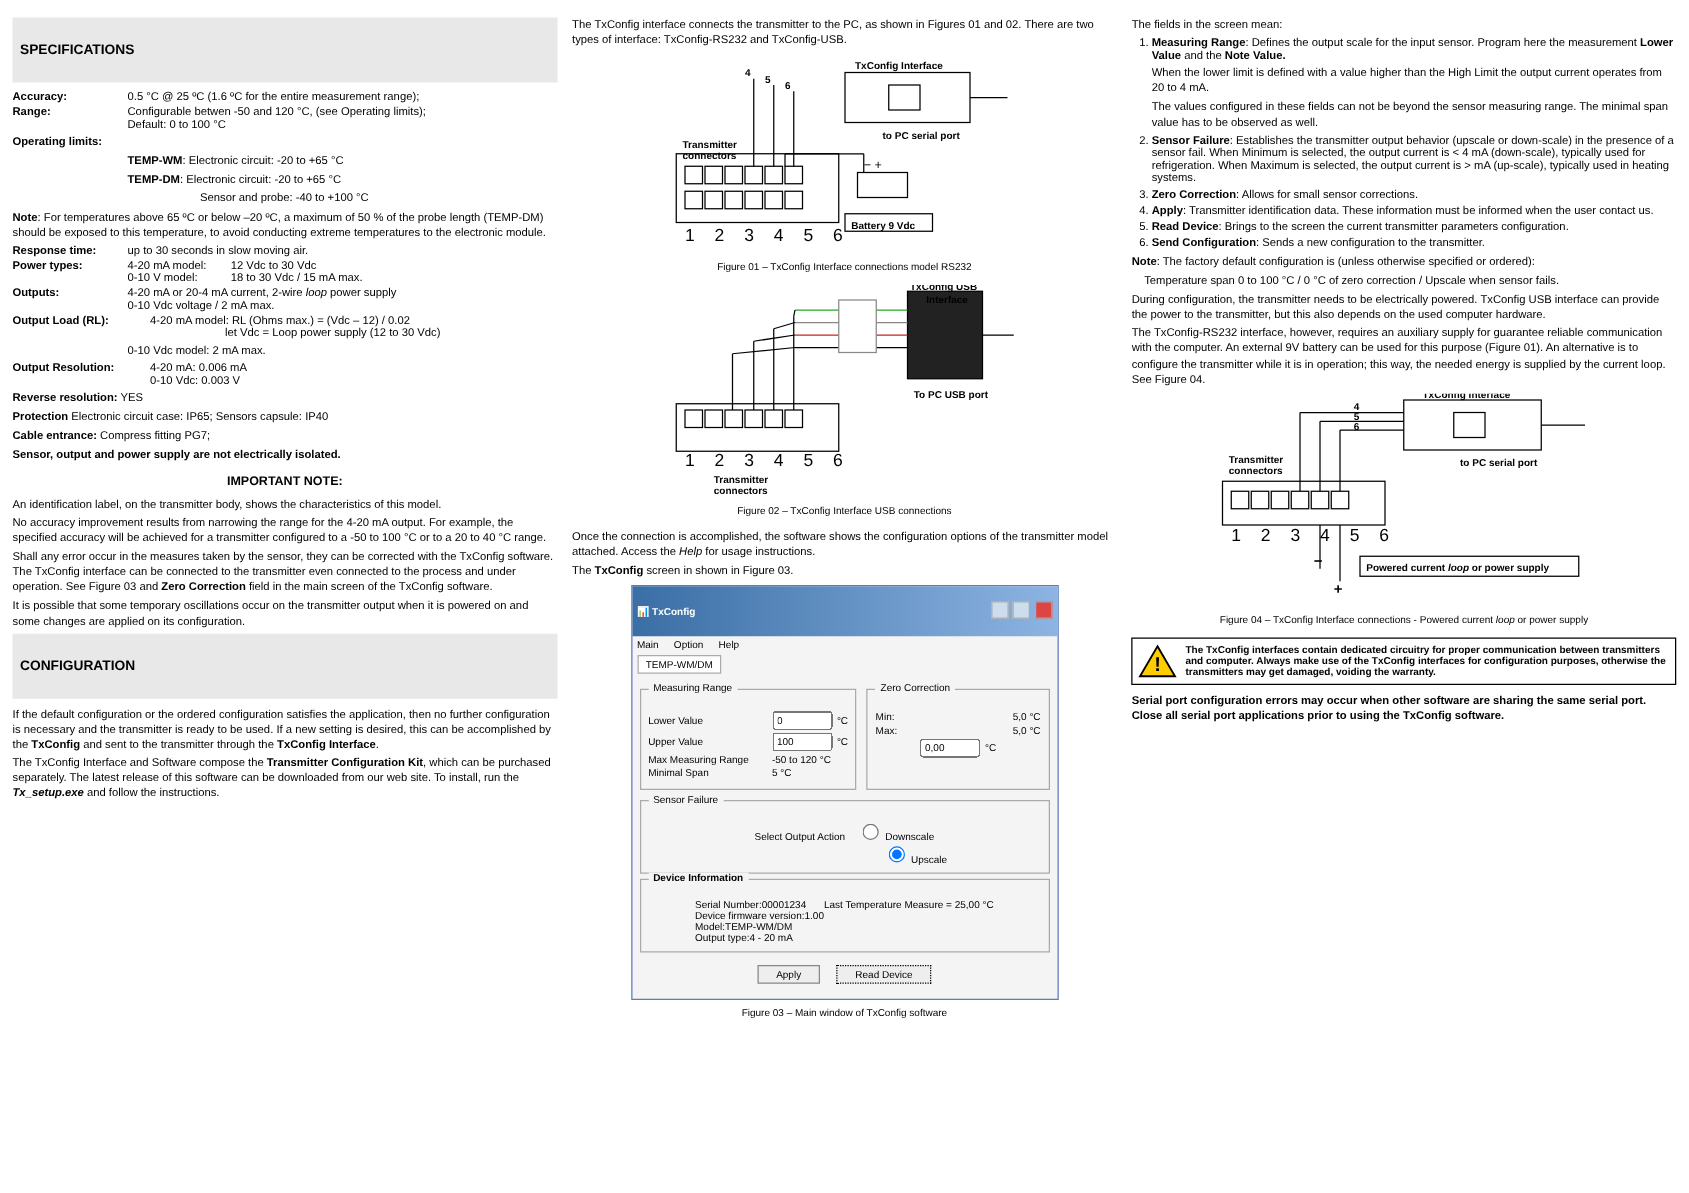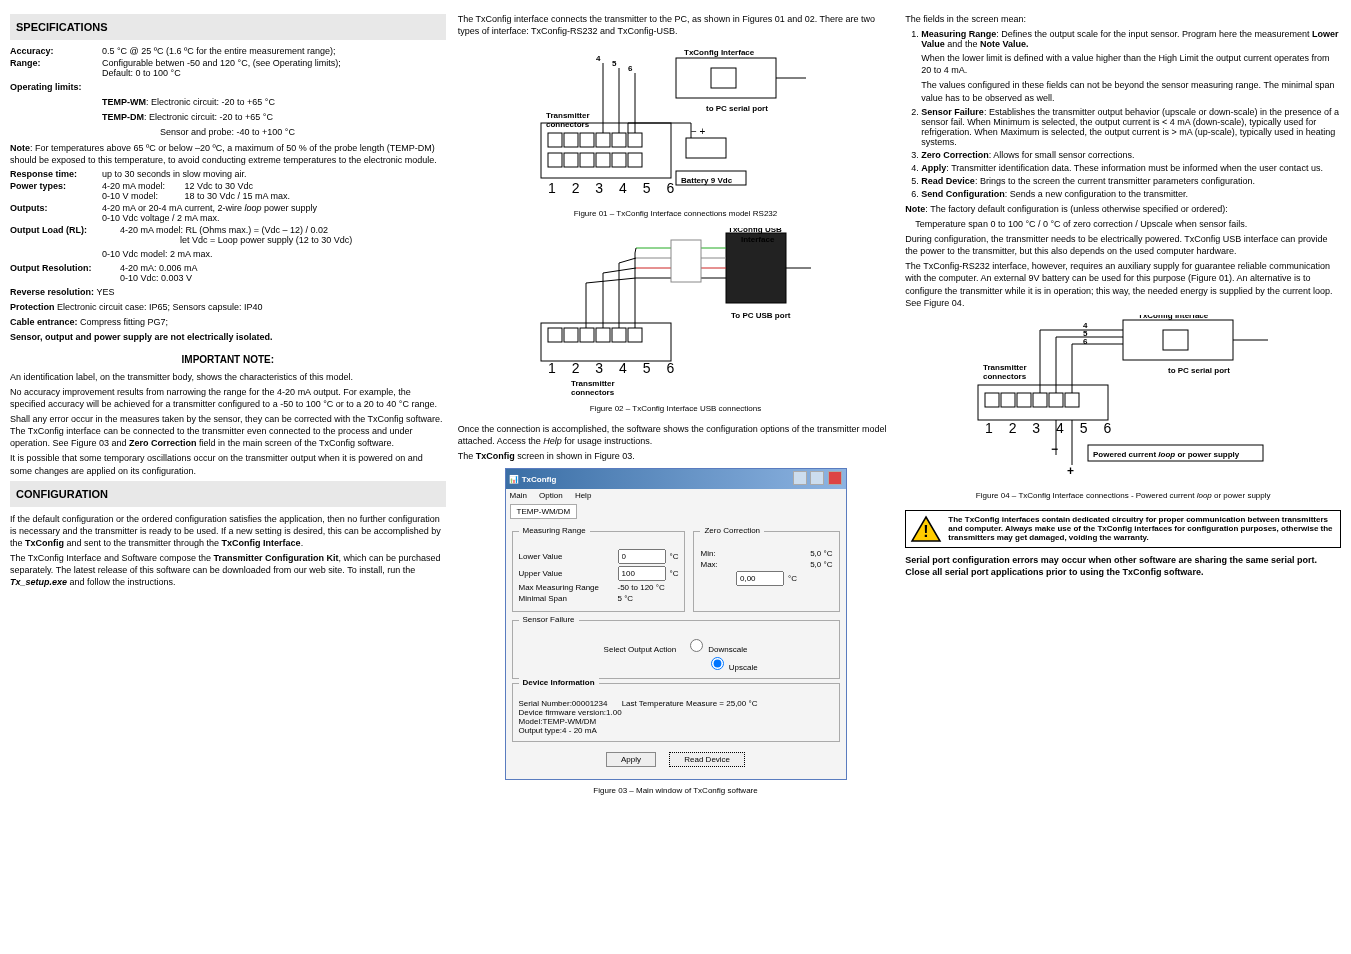--- a/index.html
+++ b/index.html
@@ -15,21 +15,21 @@
   .page {
     display: flex;
     gap: 12px;
   }
   .col {
     flex: 1;
     min-width: 0;
   }
   h2.section {
     background: #e8e8e8;
-    padding: 7px 6px;
+    padding: 20px 6px;
     font-size: 11px;
     margin: 4px 0 6px 0;
     font-weight: bold;
   }
   h3.centerhead {
     text-align: center;
     font-size: 10px;
     margin: 10px 0 6px 0;
   }
   p { margin: 3px 0; line-height: 1.35; }
@@ -47,21 +47,21 @@
   .txconfig-window {
     border:1px solid #5a7cbf;
     width: 340px;
     margin: 6px auto;
     font-size:8px;
     background:#f4f4f4;
   }
   .txconfig-title {
     background: linear-gradient(to right,#3a6ea5,#8db4e2);
     color:#fff;
-    padding:2px 4px;
+    padding:12px 4px;
     display:flex;
     justify-content:space-between;
     align-items:center;
     font-weight:bold;
   }
   .txconfig-winbtns span{
     display:inline-block;width:12px;height:12px;background:#d44;border:1px solid #aaa;margin-left:1px;
   }
   .txconfig-winbtns span.min{background:#cde;}
   .txconfig-winbtns span.max{background:#cde;}
@@ -322,21 +322,21 @@
           <span class="legend">Sensor Failure</span>
           <div style="text-align:center">
             <span>Select Output Action</span>&nbsp;&nbsp;&nbsp;
             <input type="radio" name="sf" style=""> <span>Downscale</span><br>
             <span style="display:inline-block;width:110px"></span>
             <input type="radio" name="sf" checked="" style=""> <span>Upscale</span>
           </div>
         </div>
         <div class="group">
           <span class="legend" style="font-weight:bold">Device Information</span>
-          <div style="display:flex;justify-content:flex-start">
+          <div style="display:flex;justify-content:center">
             <div>
               <div>Serial Number:00001234</div>
               <div>Device firmware version:1.00</div>
               <div>Model:TEMP-WM/DM</div>
               <div>Output type:4 - 20 mA</div>
             </div>
             <div>Last Temperature Measure = 25,00 °C</div>
           </div>
         </div>
         <div style="text-align:center;padding:6px 0">

